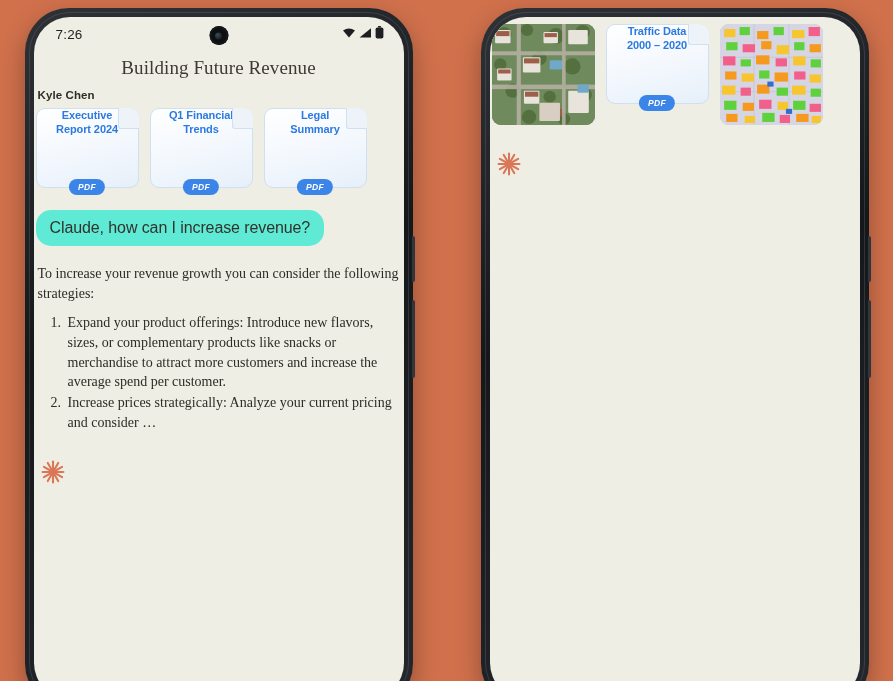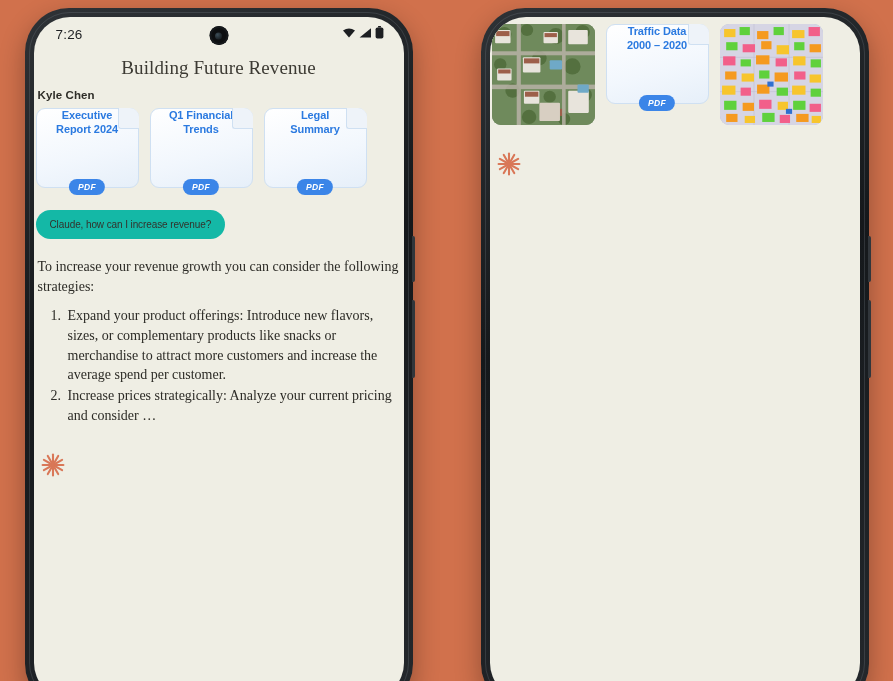--- a/index.html
+++ b/index.html
@@ -202,24 +202,24 @@
     background: #b8c3cc;
   }
   .photo-card svg { display: block; width: 100%; height: 100%; }
 
   .doc-wrap { position: relative; padding-bottom: 0; }
 
   
   .bubble {
     display: inline-block;
     max-width: 100%;
-    background: #14b8a6;
+    background: #5eead4;
     border-radius: 15px;
     padding: 9px 14px;
-    font-size: 10px;
+    font-size: 16px;
     color: #33322c;
     letter-spacing: -.1px;
   }
 
   .bubble-row { margin-top: 22px; }
 
   
   .response {
     font-family: "Liberation Serif", serif;
     font-size: 14px;

